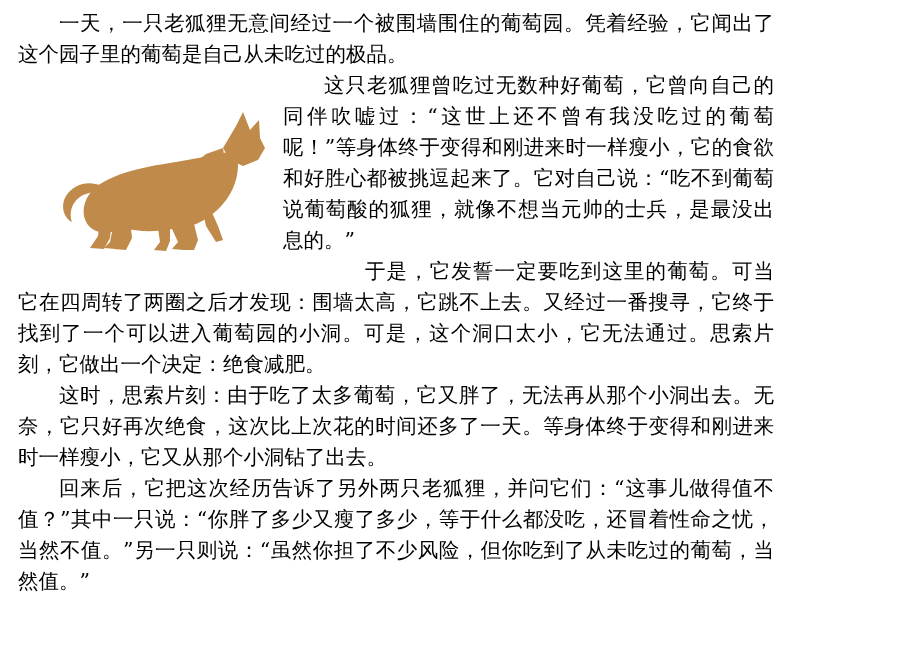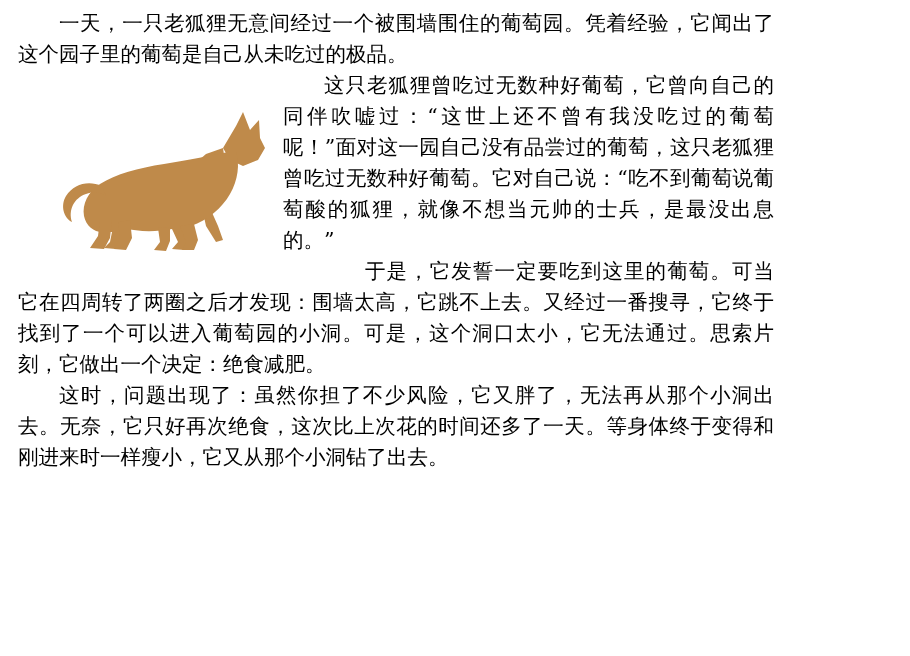--- a/index.html
+++ b/index.html
@@ -83,18 +83,19 @@
 
           <path d="M40 112 L38 128 L30 140 L44 141 L50 130 L52 112 Z"></path>
           <path d="M58 114 L60 130 L54 141 L66 142 L72 130 L70 112 Z"></path>
 
           <path d="M42 78 C28 72 14 76 6 88 C0 98 4 110 12 114 C8 102 14 90 26 86
                    C34 83 40 84 46 88 Z"></path>
         </g>
       </svg>
     </div>
 
-    <p class="para">这只老狐狸曾吃过无数种好葡萄，它曾向自己的同伴吹嘘过：“这世上还不曾有我没吃过的葡萄呢！”面对这一园自己没有品尝过的葡萄，这只老狐狸曾吃过无数种好葡萄。它对自己说：“吃不到葡萄说葡萄酸的狐狸，就像不想当元帅的士兵，是最没出息的。”</p>
+    <p class="para">这只老狐狸曾吃过无数种好葡萄，它曾向自己的同伴吹嘘过：“这世上还不曾有我没吃过的葡萄呢！”等身体终于变得和刚进来时一样瘦小，它的食欲和好胜心都被挑逗起来了。它对自己说：“吃不到葡萄说葡萄酸的狐狸，就像不想当元帅的士兵，是最没出息的。”</p>
     <p class="para indent-extra">于是，它发誓一定要吃到这里的葡萄。可当它在四周转了两圈之后才发现：围墙太高，它跳不上去。又经过一番搜寻，它终于找到了一个可以进入葡萄园的小洞。可是，这个洞口太小，它无法通过。思索片刻，它做出一个决定：绝食减肥。</p>
-    <p class="para">这时，问题出现了：虽然你担了不少风险，它又胖了，无法再从那个小洞出去。无奈，它只好再次绝食，这次比上次花的时间还多了一天。等身体终于变得和刚进来时一样瘦小，它又从那个小洞钻了出去。</p>
+    <p class="para">这时，思索片刻：由于吃了太多葡萄，它又胖了，无法再从那个小洞出去。无奈，它只好再次绝食，这次比上次花的时间还多了一天。等身体终于变得和刚进来时一样瘦小，它又从那个小洞钻了出去。</p>
+    <p class="para">回来后，它把这次经历告诉了另外两只老狐狸，并问它们：“这事儿做得值不值？”其中一只说：“你胖了多少又瘦了多少，等于什么都没吃，还冒着性命之忧，当然不值。”另一只则说：“虽然你担了不少风险，但你吃到了从未吃过的葡萄，当然值。”</p>
 
   </div>
 </div>
 
 </body></html>

